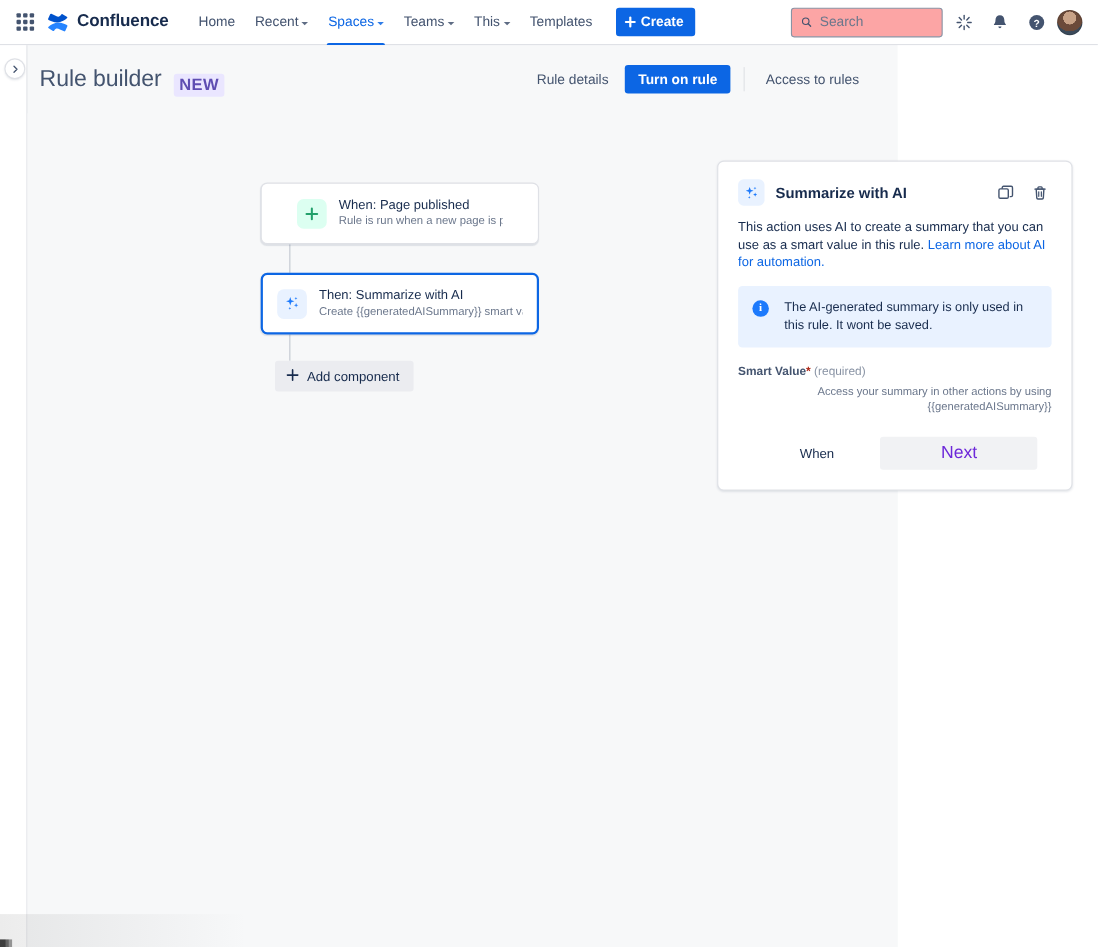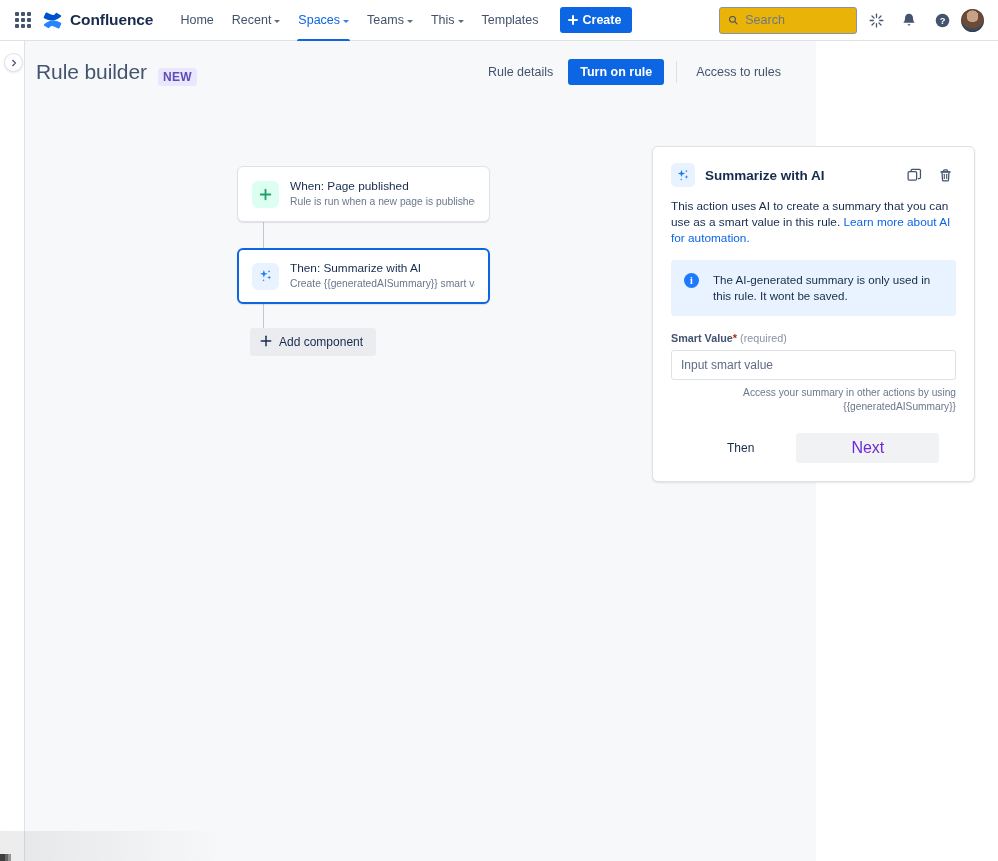--- a/index.html
+++ b/index.html
@@ -69,21 +69,21 @@
     content: ""; position: absolute; background: currentColor; border-radius: 1px;
   }
   .plus-glyph::before { left: 0; top: 4px; width: 10px; height: 2px; }
   .plus-glyph::after { top: 0; left: 4px; height: 10px; width: 2px; }
 
   .nav-right { margin-left: auto; display: flex; align-items: center; gap: 5px; padding-right: 2px; }
   .searchbox {
     display: flex; align-items: center; gap: 7px;
     width: 138px; height: 27px;
     border: 1px solid #8993A4; border-radius: 3px;
-    padding: 0 8px; background: #eab308; cursor: text;
+    padding: 0 8px; background: #fca5a5; cursor: text;
   }
   .searchbox input {
     border: none; outline: none; background: transparent;
     font-family: inherit; font-size: 12.5px; color: #42526E;
     width: 100%; padding: 0;
   }
   .searchbox input::placeholder { color: #6B778C; }
   .iconbtn {
     width: 28px; height: 28px; border-radius: 50%;
     display: flex; align-items: center; justify-content: center;
@@ -123,21 +123,21 @@
     display: flex; align-items: center;
     padding: 0 24px 0 11px;
   }
   .page-title {
     font-size: 21px; font-weight: 500; color: #44546F;
     letter-spacing: -0.1px;
   }
   .new-badge {
     margin-left: 11px;
     background: #EAE6FF; color: #5E4DB2;
-    font-size: 12px; font-weight: 700; letter-spacing: .4px;
+    font-size: 15px; font-weight: 700; letter-spacing: .4px;
     padding: 2px 5px; border-radius: 3px;
     text-transform: uppercase;
     margin-top: 10px;
   }
   .header-actions { margin-left: auto; display: flex; align-items: center; gap: 0; }
   .ghost-btn {
     background: transparent; border: none;
     font-family: inherit; font-size: 12.5px; font-weight: 500; color: #44546F;
     padding: 6px 11px; border-radius: 3px; cursor: pointer; white-space: nowrap;
   }
@@ -155,21 +155,21 @@
     background: #F7F8F9;
   }
 
   .flow { position: absolute; left: 212px; top: 63px; width: 290px; }
   .rule-card {
     position: relative;
     width: 253px; background: #FFFFFF;
     border: 1px solid #DFE1E6; border-radius: 6px;
     box-shadow: 0 1px 1px rgba(9,30,66,.10);
     display: flex; align-items: center; gap: 11px;
-    padding: 12px 14px;
+    padding: 12px 32px;
     cursor: pointer;
   }
   .rule-card.selected {
     border: 2px solid #0C66E4;
     box-shadow: 0 1px 1px rgba(9,30,66,.10);
     padding: 11px 13px;
   }
   .card-icon {
     width: 27px; height: 27px; border-radius: 6px; flex: none;
     display: flex; align-items: center; justify-content: center;
@@ -481,26 +481,25 @@
       <div class="info-banner">
         <span class="info-dot">i</span>
         <span class="info-text">The AI-generated summary is only used in this rule. It wont be saved.</span>
       </div>
 
       <div class="field-label">
         <span>Smart Value</span><span class="req-star">*</span>
         <span class="req-hint">(required)</span>
       </div>
 
-      <input class="text-input" placeholder="Input smart value" style="">
 
       <div class="field-help">Access your summary in other actions by using {{generatedAISummary}}</div>
 
       <div class="panel-footer">
-        <button class="back-btn">Then</button>
+        <button class="back-btn">When</button>
         <button class="next-btn">Next</button>
       </div>
     </div>
 
   </div>
 
   <div class="bl-fade"></div>
   <div class="bl-artifact"></div>
 </div>
 

